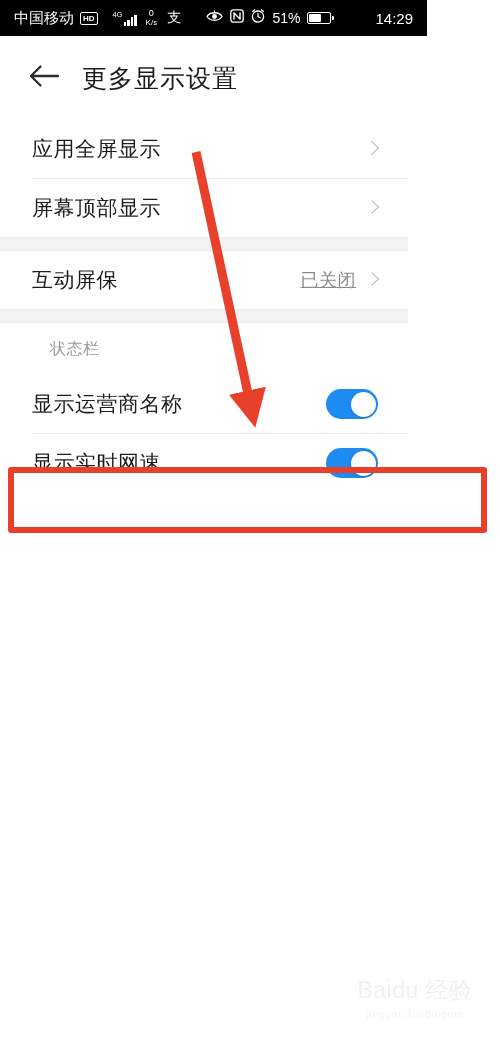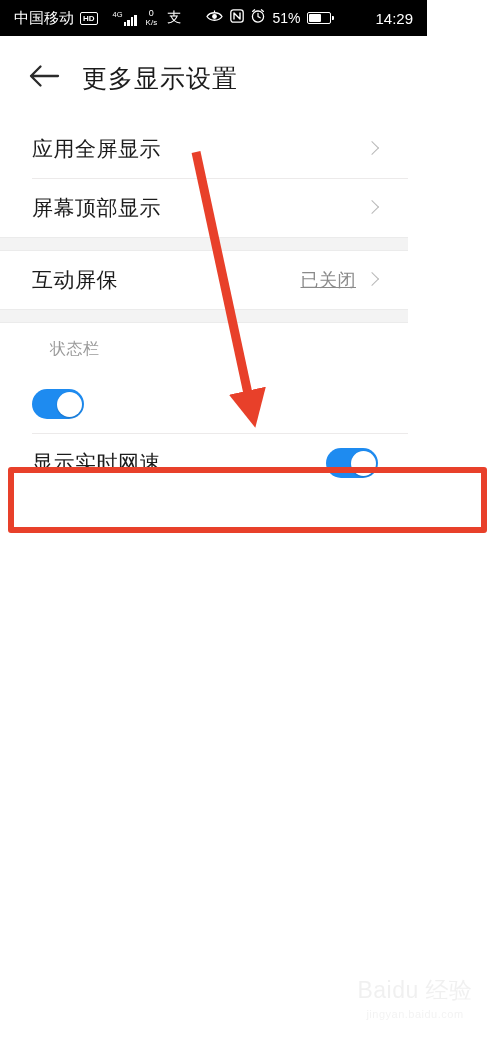--- a/index.html
+++ b/index.html
@@ -361,20 +361,21 @@
   <div class="row">
     <span class="row-label">互动屏保</span>
     <span class="row-value">已关闭</span>
     <span class="chev"></span>
   </div>
 
   <div class="gap"></div>
 
   <div class="section-header">状态栏</div>
   <div class="row">
+    <span class="row-label">显示运营商名称</span>
     <span class="toggle">
         <span class="knob"></span>
       </span>
   </div>
   <div class="divider"></div>
   <div class="row">
     <span class="row-label">显示实时网速</span>
     <span class="toggle">
         <span class="knob"></span>
       </span>

